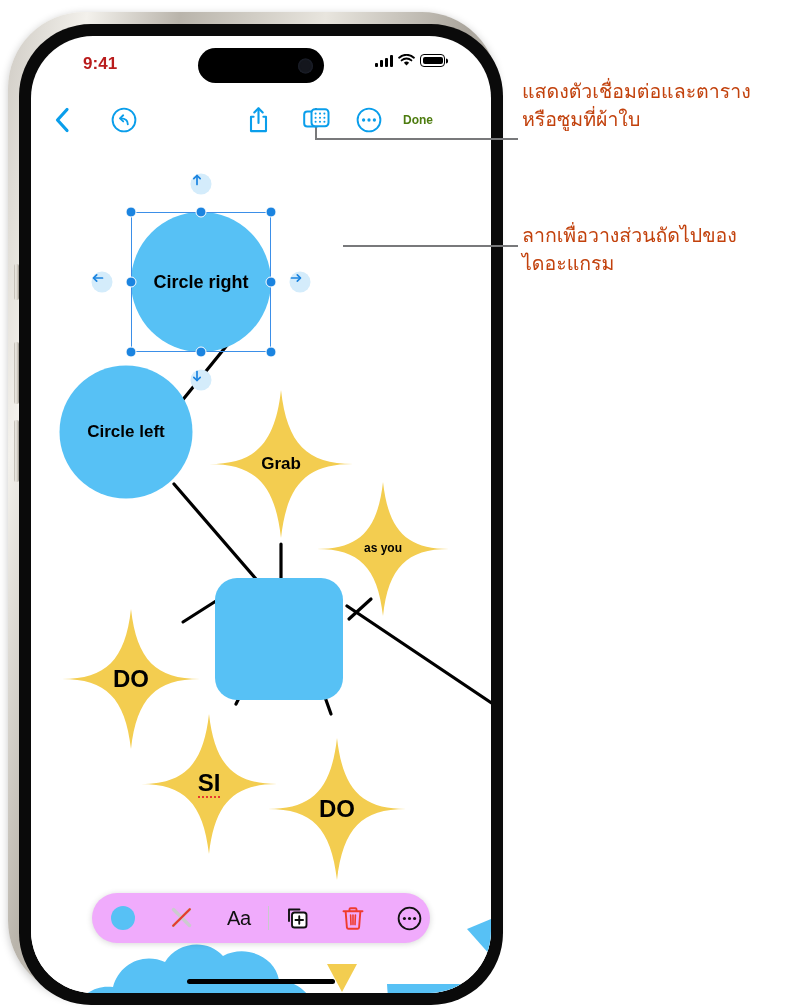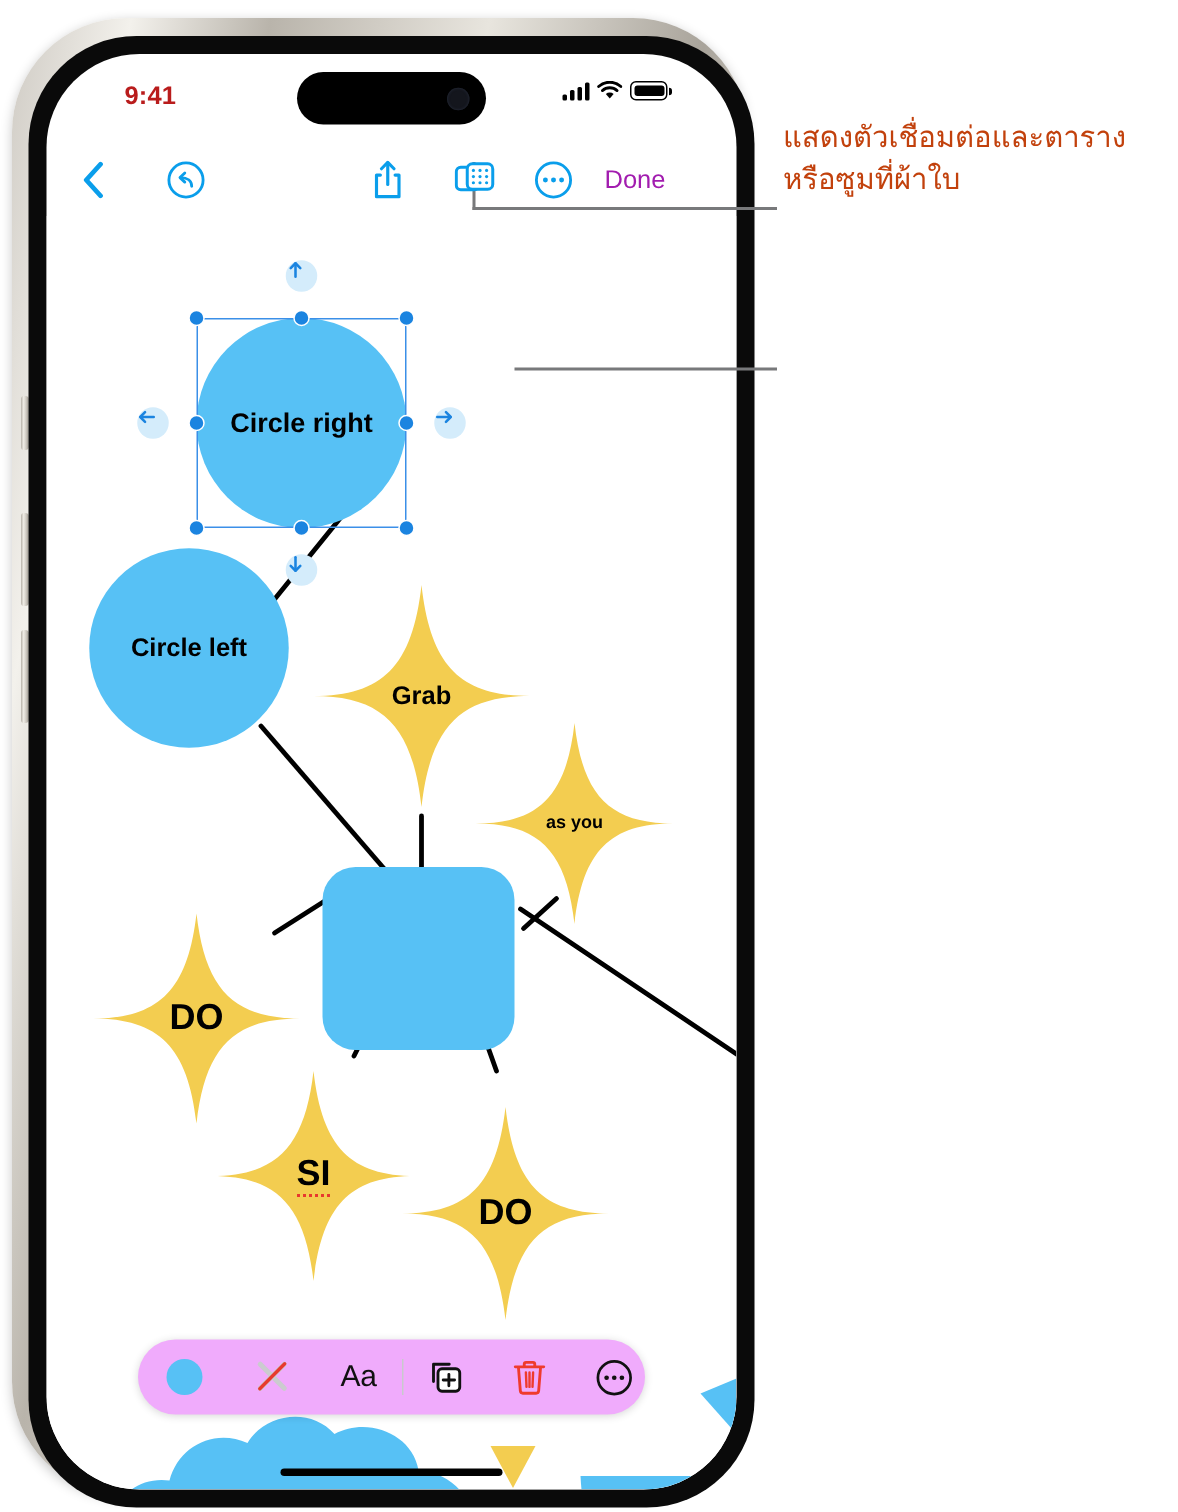--- a/index.html
+++ b/index.html
@@ -96,21 +96,21 @@
   .nav-btn {
     position: absolute; top: 50%; transform: translateY(-50%);
     display: flex; align-items: center; justify-content: center;
     color: #0a9eeb; cursor: pointer;
   }
   .nav-back   { left: 24px; }
   .nav-undo   { left: 80px; }
   .nav-share  { left: 217px; }
   .nav-grid   { left: 272px; }
   .nav-more   { left: 325px; }
-  .nav-done   { left: 372px; font-size: 17px; font-weight: normal; color:#a21caf; }
+  .nav-done   { left: 372px; font-size: 12px; font-weight: bold; color:#4d7c0f; }
 
   
   .canvas {
     position: absolute; left:0; top:108px; width:460px; height:849px;
     background:#fff; overflow:hidden;
   }
   .canvas svg { position:absolute; left:0; top:0; }
 
   .node-label {
     position: absolute;
@@ -419,14 +419,15 @@
 
       <div class="home-indicator"></div>
     </div>
   </div>
 
   <div class="lead" style="left:315px; top:108px; width:2.2px; height:32px;"></div>
   <div class="lead" style="left:315px; top:138px; width:203px; height:2.2px;"></div>
   <div class="callout callout-1">แสดงตัวเชื่อมต่อและตาราง หรือซูมที่ผ้าใบ</div>
 
   <div class="lead" style="left:343px; top:245px; width:175px; height:2.2px;"></div>
+  <div class="callout callout-2">ลากเพื่อวางส่วนถัดไปของไดอะแกรม</div>
 
 </div>
 
 </body></html>

